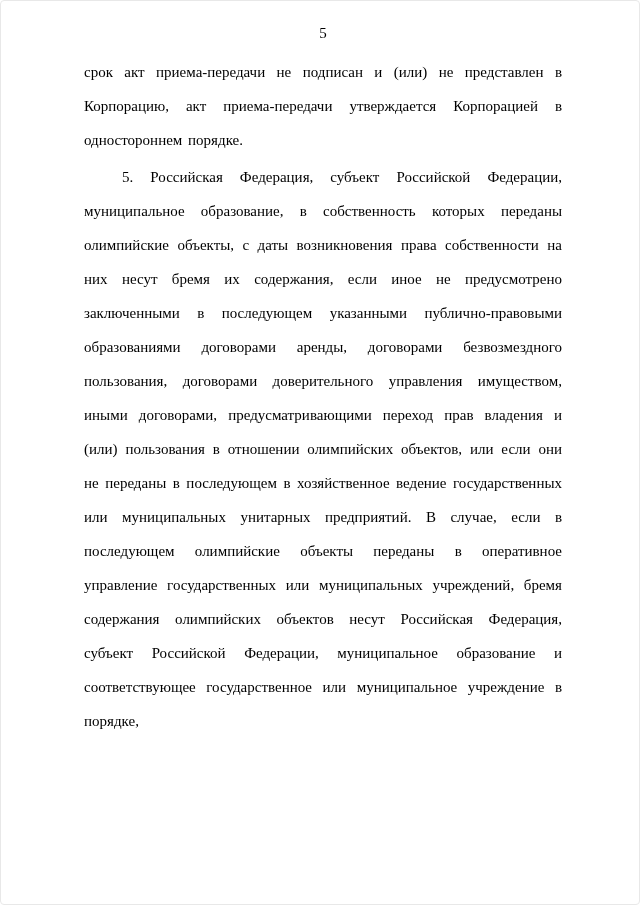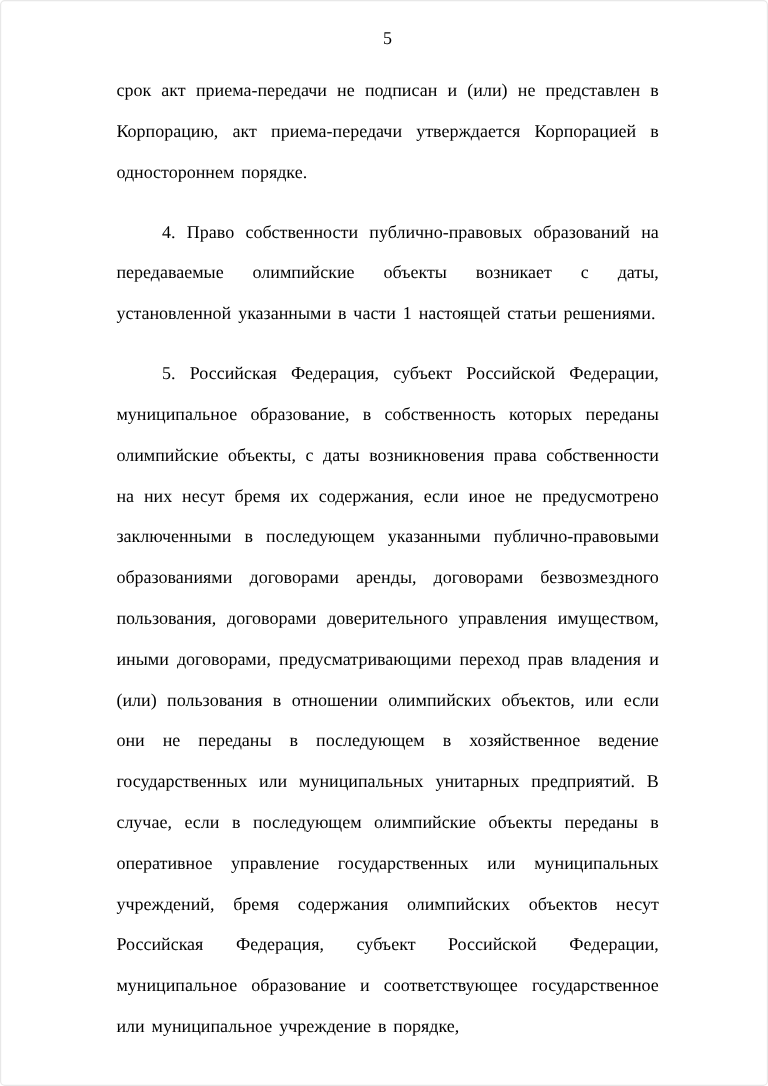--- a/index.html
+++ b/index.html
@@ -20,34 +20,33 @@
     color: #000000;
     overflow: hidden;
   }
   .page-number {
     text-align: center;
     font-size: 15px;
     line-height: 20px;
     margin: 0 0 12px 0;
   }
   .content p.para {
-    margin: 16px;
+    margin: 3px;
     font-size: 15px;
     line-height: 34px;
     text-align: justify;
     text-indent: 38px;
     word-spacing: 2px;
   }
   .content p.para.continuation {
     text-indent: 0;
   }
 </style>
 </head>
 <body>
 
 <div class="page">
   <div class="page-number">5</div>
   <div class="content">
     <p class="para continuation">срок акт приема-передачи не подписан и (или) не представлен в Корпорацию, акт приема-передачи утверждается Корпорацией в одностороннем порядке.</p>
-    <p class="para">4. Право собственности публично-правовых образований на передаваемые олимпийские объекты возникает с даты, установленной указанными в части 1 настоящей статьи решениями.</p>
     <p class="para">5. Российская Федерация, субъект Российской Федерации, муниципальное образование, в собственность которых переданы олимпийские объекты, с даты возникновения права собственности на них несут бремя их содержания, если иное не предусмотрено заключенными в последующем указанными публично-правовыми образованиями договорами аренды, договорами безвозмездного пользования, договорами доверительного управления имуществом, иными договорами, предусматривающими переход прав владения и (или) пользования в отношении олимпийских объектов, или если они не переданы в последующем в хозяйственное ведение государственных или муниципальных унитарных предприятий. В случае, если в последующем олимпийские объекты переданы в оперативное управление государственных или муниципальных учреждений, бремя содержания олимпийских объектов несут Российская Федерация, субъект Российской Федерации, муниципальное образование и соответствующее государственное или муниципальное учреждение в порядке,</p>
   </div>
 </div>
 
 </body></html>

